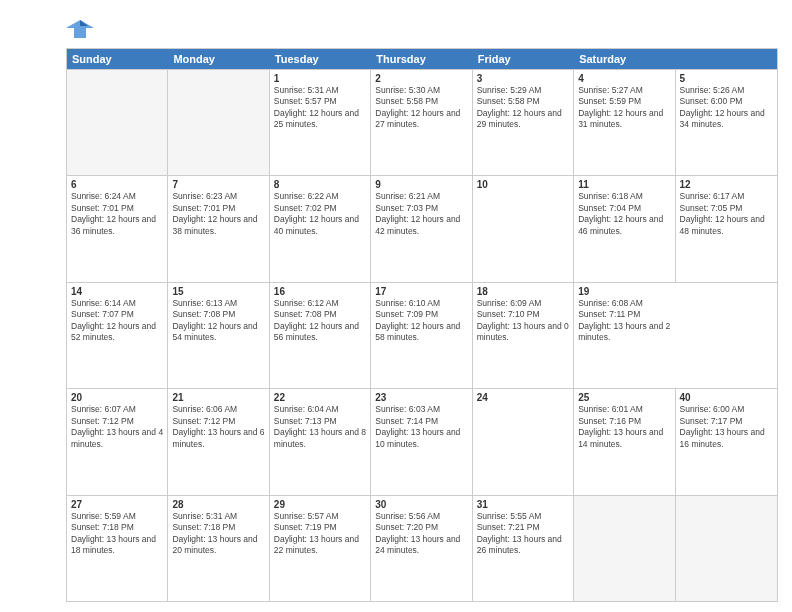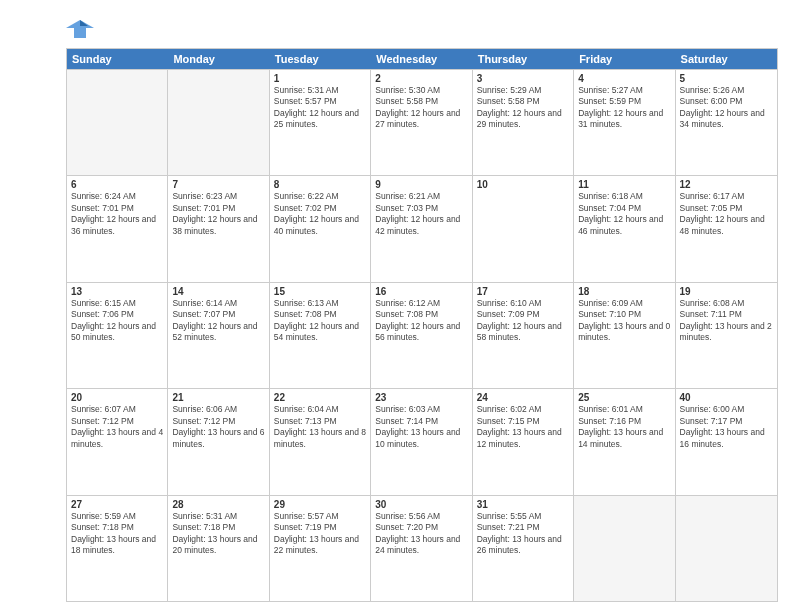--- a/index.html
+++ b/index.html
@@ -132,21 +132,20 @@
       <div class="month-title"></div>
       <div class="subtitle"></div>
     </div>
   </div>
 
   <div class="calendar">
     <div class="day-headers">
     <div class="day-header">Sunday</div>
         <div class="day-header">Monday</div>
         <div class="day-header">Tuesday</div>
-        <div class="day-header">Wednesday</div>
         <div class="day-header">Thursday</div>
         <div class="day-header">Friday</div>
         <div class="day-header">Saturday</div>
       </div>
     <div class="weeks">
     <div class="week">
           <div class="day-cell empty"></div>
           <div class="day-cell empty"></div>
           <div class="day-cell">
             <span class="day-num">1</span>
@@ -226,27 +225,20 @@
           <div class="day-cell">
             <span class="day-num">12</span>
             <div class="day-info">Sunrise: 6:17 AM
 Sunset: 7:05 PM
 Daylight: 12 hours
 and 48 minutes.</div>
           </div>
         </div>
         <div class="week">
           <div class="day-cell">
-            <span class="day-num">13</span>
-            <div class="day-info">Sunrise: 6:15 AM
-Sunset: 7:06 PM
-Daylight: 12 hours
-and 50 minutes.</div>
-          </div>
-          <div class="day-cell">
             <span class="day-num">14</span>
             <div class="day-info">Sunrise: 6:14 AM
 Sunset: 7:07 PM
 Daylight: 12 hours
 and 52 minutes.</div>
           </div>
           <div class="day-cell">
             <span class="day-num">15</span>
             <div class="day-info">Sunrise: 6:13 AM
 Sunset: 7:08 PM
@@ -306,24 +298,20 @@
           </div>
           <div class="day-cell">
             <span class="day-num">23</span>
             <div class="day-info">Sunrise: 6:03 AM
 Sunset: 7:14 PM
 Daylight: 13 hours
 and 10 minutes.</div>
           </div>
           <div class="day-cell">
             <span class="day-num">24</span>
-            <div class="day-info">Sunrise: 6:02 AM
-Sunset: 7:15 PM
-Daylight: 13 hours
-and 12 minutes.</div>
           </div>
           <div class="day-cell">
             <span class="day-num">25</span>
             <div class="day-info">Sunrise: 6:01 AM
 Sunset: 7:16 PM
 Daylight: 13 hours
 and 14 minutes.</div>
           </div>
           <div class="day-cell">
             <span class="day-num">40</span>

